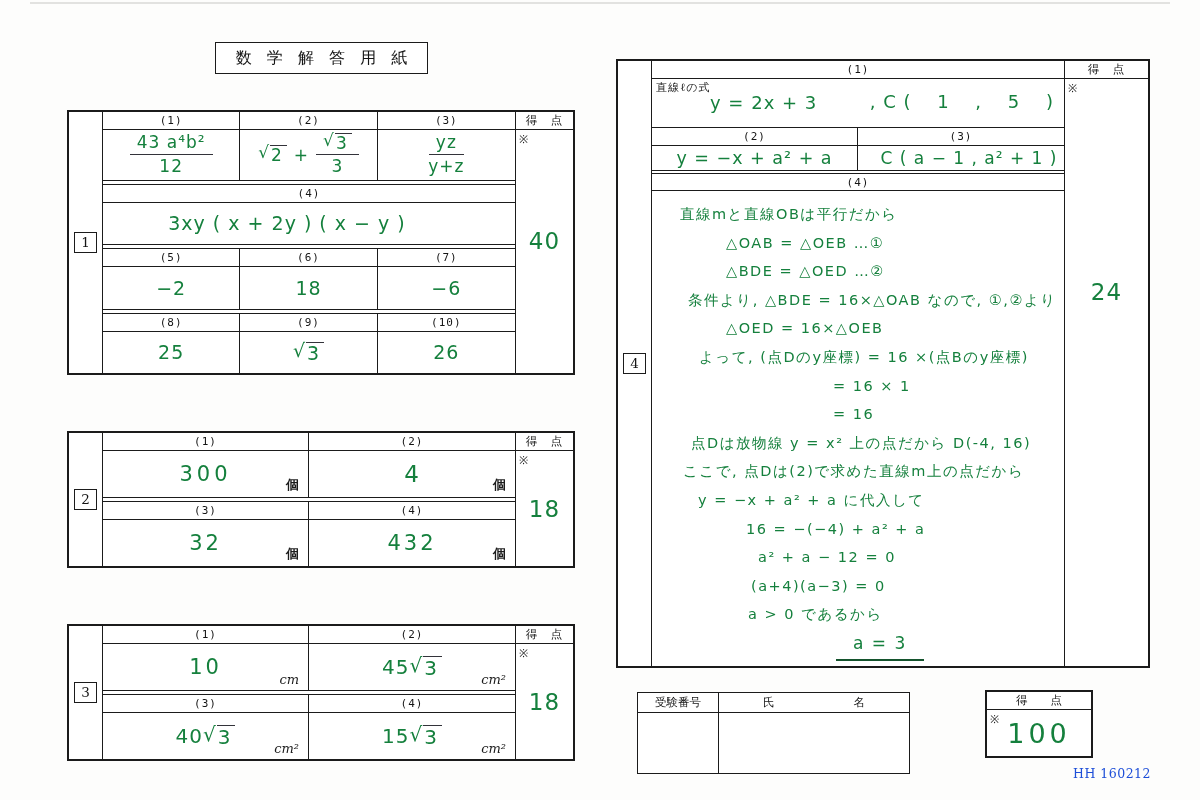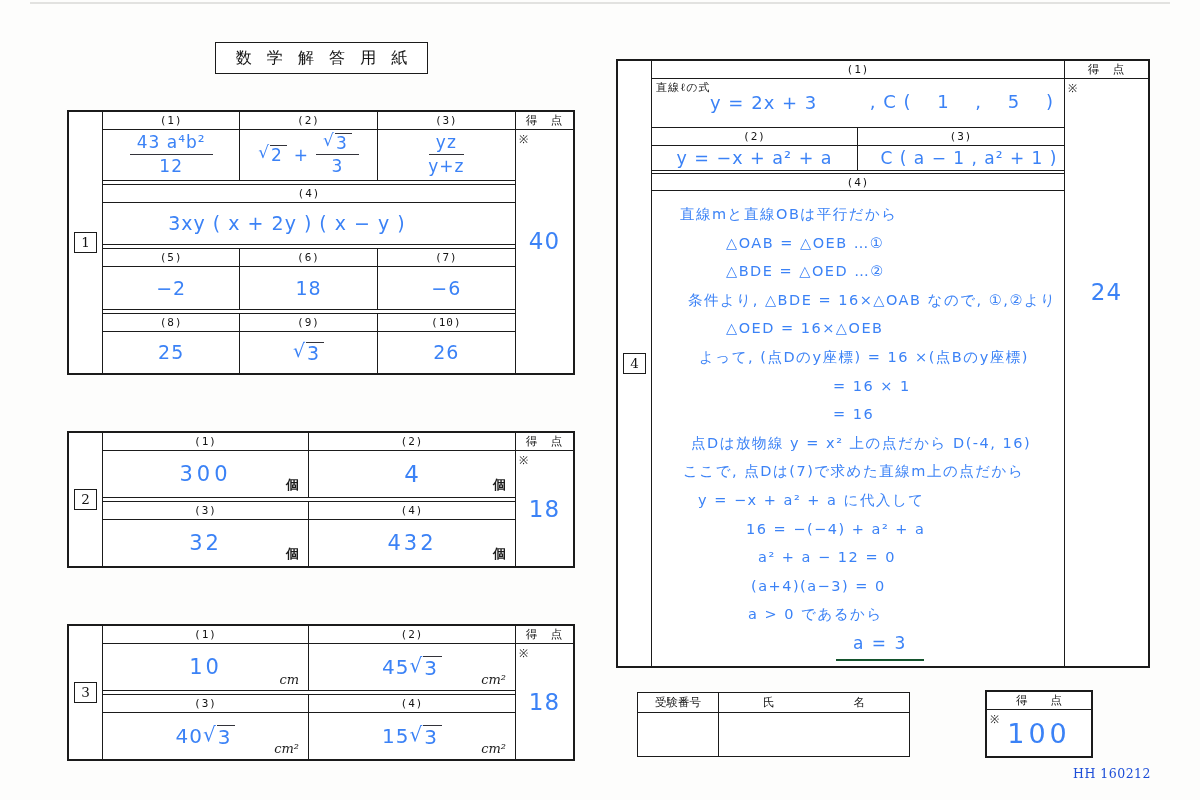--- a/index.html
+++ b/index.html
@@ -56,21 +56,21 @@
   }
   .hcell:last-child { border-right:none; }
   .ans-row { flex:1; display:grid; }
   .acell {
     position:relative; display:flex; align-items:center; justify-content:center;
     border-right:1.1px solid #1b1b1b; padding:2px 4px;
   }
   .acell:last-child { border-right:none; }
 
   
-  .hw { font-family:"DejaVu Sans", sans-serif; color:#3b82f6; letter-spacing:1px; }
+  .hw { font-family:"DejaVu Sans", sans-serif; color:#15803d; letter-spacing:1px; }
   .ans-math { font-size:19px; }
   .frac { display:inline-flex; flex-direction:column; align-items:center; font-size:17px; line-height:1.25; vertical-align:middle; }
   .fnum { padding:0 7px 1px; border-bottom:1.6px solid #33333a; display:inline-flex; align-items:flex-end; gap:2px; }
   .fden { padding-top:1px; }
   .rad { display:inline-flex; align-items:flex-start; }
   .rsign { line-height:1.05; }
   .rbody { border-top:1.6px solid #33333a; padding:0 4px 0 1px; line-height:1.1; margin-top:1px; }
   .plus-sep { margin:0 7px; }
 
   .unit {
@@ -90,21 +90,21 @@
               display:flex; flex-direction:column; }
   .t4-sec23 .ans-row { height:42px; }
   .t4-hdr4 { margin-top:2px; border-top:1.2px solid #1b1b1b; border-bottom:1.1px solid #1b1b1b; height:18px;
              display:flex; align-items:center; justify-content:center;
              font-family:"DejaVu Sans Mono", monospace; font-size:11px; letter-spacing:1px; }
   .work { flex:1; padding:9px 6px 5px 6px; overflow:hidden; }
   .wline { font-size:14.5px; line-height:28.6px; white-space:nowrap; letter-spacing:1.5px; }
   .ans-final { display:inline-block; border-bottom:2px solid #14532d; padding:0 17px 1px; font-size:17px; }
 
   
-  .name-box { position:absolute; left:637px; top:692px; width:273px; height:65px; border:1.8px solid #1b1b1b; background:#fff; display:flex; flex-direction:column; }
+  .name-box { position:absolute; left:637px; top:692px; width:273px; height:82px; border:1.8px solid #1b1b1b; background:#fff; display:flex; flex-direction:column; }
   .nb-hdr { height:20px; border-bottom:1.2px solid #1b1b1b; display:flex; }
   .nb-exam { width:81px; border-right:1.2px solid #1b1b1b; display:flex; align-items:center; justify-content:center; font-size:11.5px; }
   .nb-name { flex:1; display:flex; align-items:center; justify-content:space-between; padding:0 44px; font-size:11.5px; }
   .nb-body { flex:1; display:flex; }
   .nb-exam-body { width:81px; border-right:1.2px solid #1b1b1b; }
   .nb-name-body { flex:1; }
 
   .total-box { position:absolute; left:985px; top:690px; width:108px; height:68px; border:2px solid #1b1b1b; background:#fff; display:flex; flex-direction:column; }
   .tb-hdr { height:18px; border-bottom:1.2px solid #1b1b1b; display:flex; align-items:center; justify-content:center; font-size:11.5px; }
   .tb-body { flex:1; position:relative; display:flex; align-items:center; justify-content:center; }
@@ -363,21 +363,21 @@
     <div class="work">
       <div class="wline hw" style="margin-left:22px">直線mと直線OBは平行だから</div>
       <div class="wline hw" style="margin-left:68px">△OAB = △OEB …①</div>
       <div class="wline hw" style="margin-left:68px">△BDE = △OED …②</div>
       <div class="wline hw" style="margin-left:30px">条件より, △BDE = 16×△OAB なので, ①,②より</div>
       <div class="wline hw" style="margin-left:68px">△OED = 16×△OEB</div>
       <div class="wline hw" style="margin-left:41px">よって, (点Dのy座標) = 16 ×(点Bのy座標)</div>
       <div class="wline hw" style="margin-left:175px">= 16 × 1</div>
       <div class="wline hw" style="margin-left:175px">= 16</div>
       <div class="wline hw" style="margin-left:33px">点Dは放物線 y = x² 上の点だから D(-4, 16)</div>
-      <div class="wline hw" style="margin-left:25px">ここで, 点Dは(7)で求めた直線m上の点だから</div>
+      <div class="wline hw" style="margin-left:25px">ここで, 点Dは(2)で求めた直線m上の点だから</div>
       <div class="wline hw" style="margin-left:40px">y = −x + a² + a に代入して</div>
       <div class="wline hw" style="margin-left:88px">16 = −(−4) + a² + a</div>
       <div class="wline hw" style="margin-left:100px">a² + a − 12 = 0</div>
       <div class="wline hw" style="margin-left:93px">(a+4)(a−3) = 0</div>
       <div class="wline hw" style="margin-left:90px">a &gt; 0 であるから</div>
       <div class="wline hw" style="margin-left:178px">
         <span class="ans-final">a = 3</span>
       </div>
     </div>
   </div>

